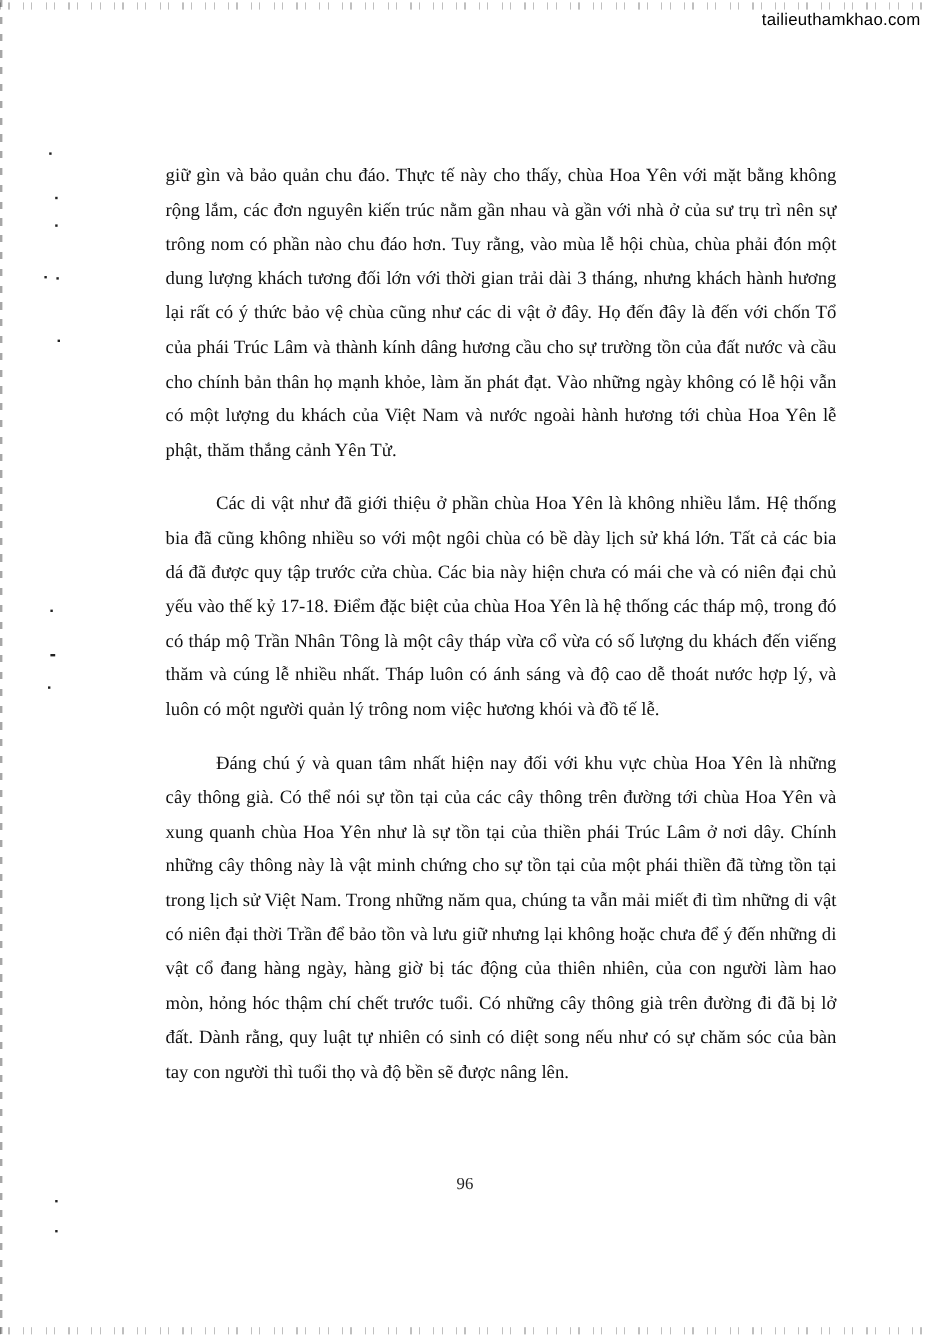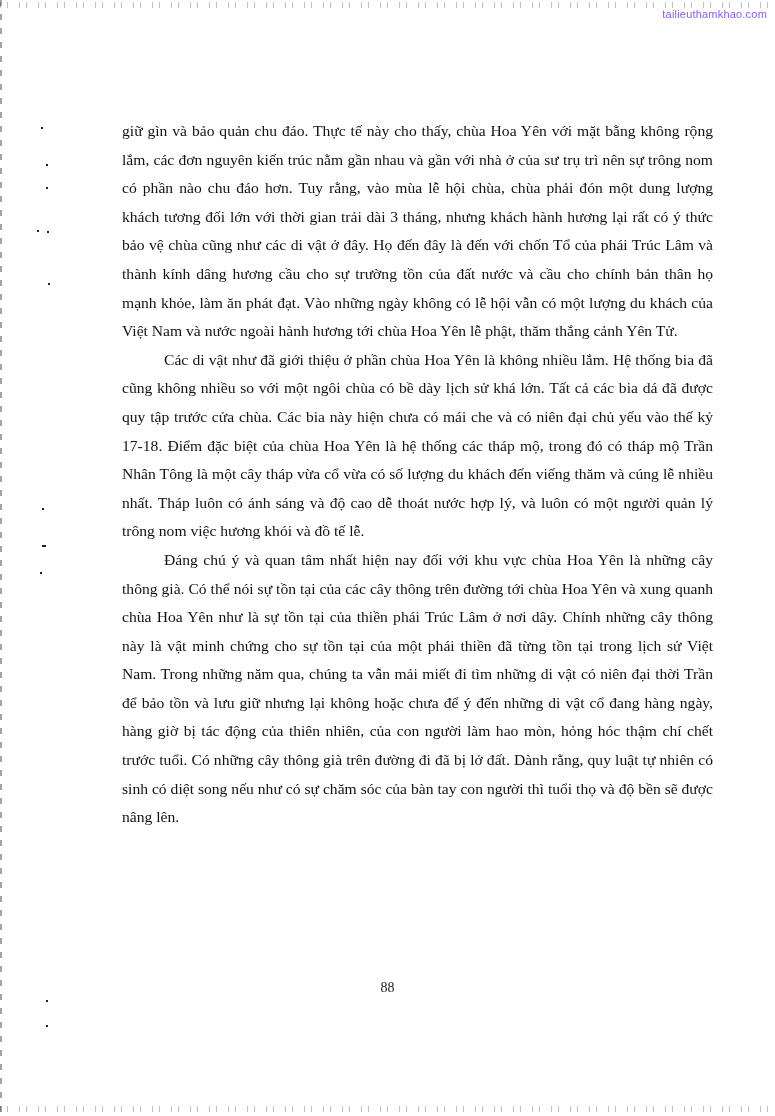--- a/index.html
+++ b/index.html
@@ -42,32 +42,32 @@
     .margin-marks span {
       position: absolute;
       width: 2px; height: 2px;
       background: #222;
     }
     .watermark {
       position: absolute;
       top: 8px;
       right: 8px;
       font-family: "Liberation Sans", "DejaVu Sans", sans-serif;
-      font-size: 11px;
-      color: #8b5cf6;
+      font-size: 14px;
+      color: #000000;
       letter-spacing: 0.2px;
     }
     .page-body {
       position: absolute;
       left: 122px;
       top: 117px;
       width: 591px;
     }
     .para {
-      margin: 0;
+      margin: 16px;
       font-size: 15.6px;
       line-height: 28.6px;
       text-align: justify;
       text-align-last: left;
     }
     .para.indent { text-indent: 42px; }
     .page-number {
       position: absolute;
       top: 980px;
       left: 0;
@@ -97,15 +97,15 @@
 </div>
 
 <div class="watermark">tailieuthamkhao.com</div>
 
 <div class="page-body">
   <p class="para">giữ gìn và bảo quản chu đáo. Thực tế này cho thấy, chùa Hoa Yên với mặt bằng không rộng lắm, các đơn nguyên kiến trúc nằm gần nhau và gần với nhà ở của sư trụ trì nên sự trông nom có phần nào chu đáo hơn. Tuy rằng, vào mùa lễ hội chùa, chùa phải đón một dung lượng khách tương đối lớn với thời gian trải dài 3 tháng, nhưng khách hành hương lại rất có ý thức bảo vệ chùa cũng như các di vật ở đây. Họ đến đây là đến với chốn Tổ của phái Trúc Lâm và thành kính dâng hương cầu cho sự trường tồn của đất nước và cầu cho chính bản thân họ mạnh khỏe, làm ăn phát đạt. Vào những ngày không có lễ hội vẫn có một lượng du khách của Việt Nam và nước ngoài hành hương tới chùa Hoa Yên lễ phật, thăm thắng cảnh Yên Tử.</p>
   <p class="para indent">Các di vật như đã giới thiệu ở phần chùa Hoa Yên là không nhiều lắm. Hệ thống bia đã cũng không nhiều so với một ngôi chùa có bề dày lịch sử khá lớn. Tất cả các bia dá đã được quy tập trước cửa chùa. Các bia này hiện chưa có mái che và có niên đại chủ yếu vào thế kỷ 17-18. Điểm đặc biệt của chùa Hoa Yên là hệ thống các tháp mộ, trong đó có tháp mộ Trần Nhân Tông là một cây tháp vừa cổ vừa có số lượng du khách đến viếng thăm và cúng lễ nhiều nhất. Tháp luôn có ánh sáng và độ cao dễ thoát nước hợp lý, và luôn có một người quản lý trông nom việc hương khói và đồ tế lễ.</p>
   <p class="para indent">Đáng chú ý và quan tâm nhất hiện nay đối với khu vực chùa Hoa Yên là những cây thông già. Có thể nói sự tồn tại của các cây thông trên đường tới chùa Hoa Yên và xung quanh chùa Hoa Yên như là sự tồn tại của thiền phái Trúc Lâm ở nơi dây. Chính những cây thông này là vật minh chứng cho sự tồn tại của một phái thiền đã từng tồn tại trong lịch sử Việt Nam. Trong những năm qua, chúng ta vẫn mải miết đi tìm những di vật có niên đại thời Trần để bảo tồn và lưu giữ nhưng lại không hoặc chưa để ý đến những di vật cổ đang hàng ngày, hàng giờ bị tác động của thiên nhiên, của con người làm hao mòn, hỏng hóc thậm chí chết trước tuổi. Có những cây thông già trên đường đi đã bị lở đất. Dành rằng, quy luật tự nhiên có sinh có diệt song nếu như có sự chăm sóc của bàn tay con người thì tuổi thọ và độ bền sẽ được nâng lên.</p>
 </div>
 
-<div class="page-number">88</div>
+<div class="page-number">96</div>
 
 <div class="scan-bottom"></div>
 
 </body></html>

